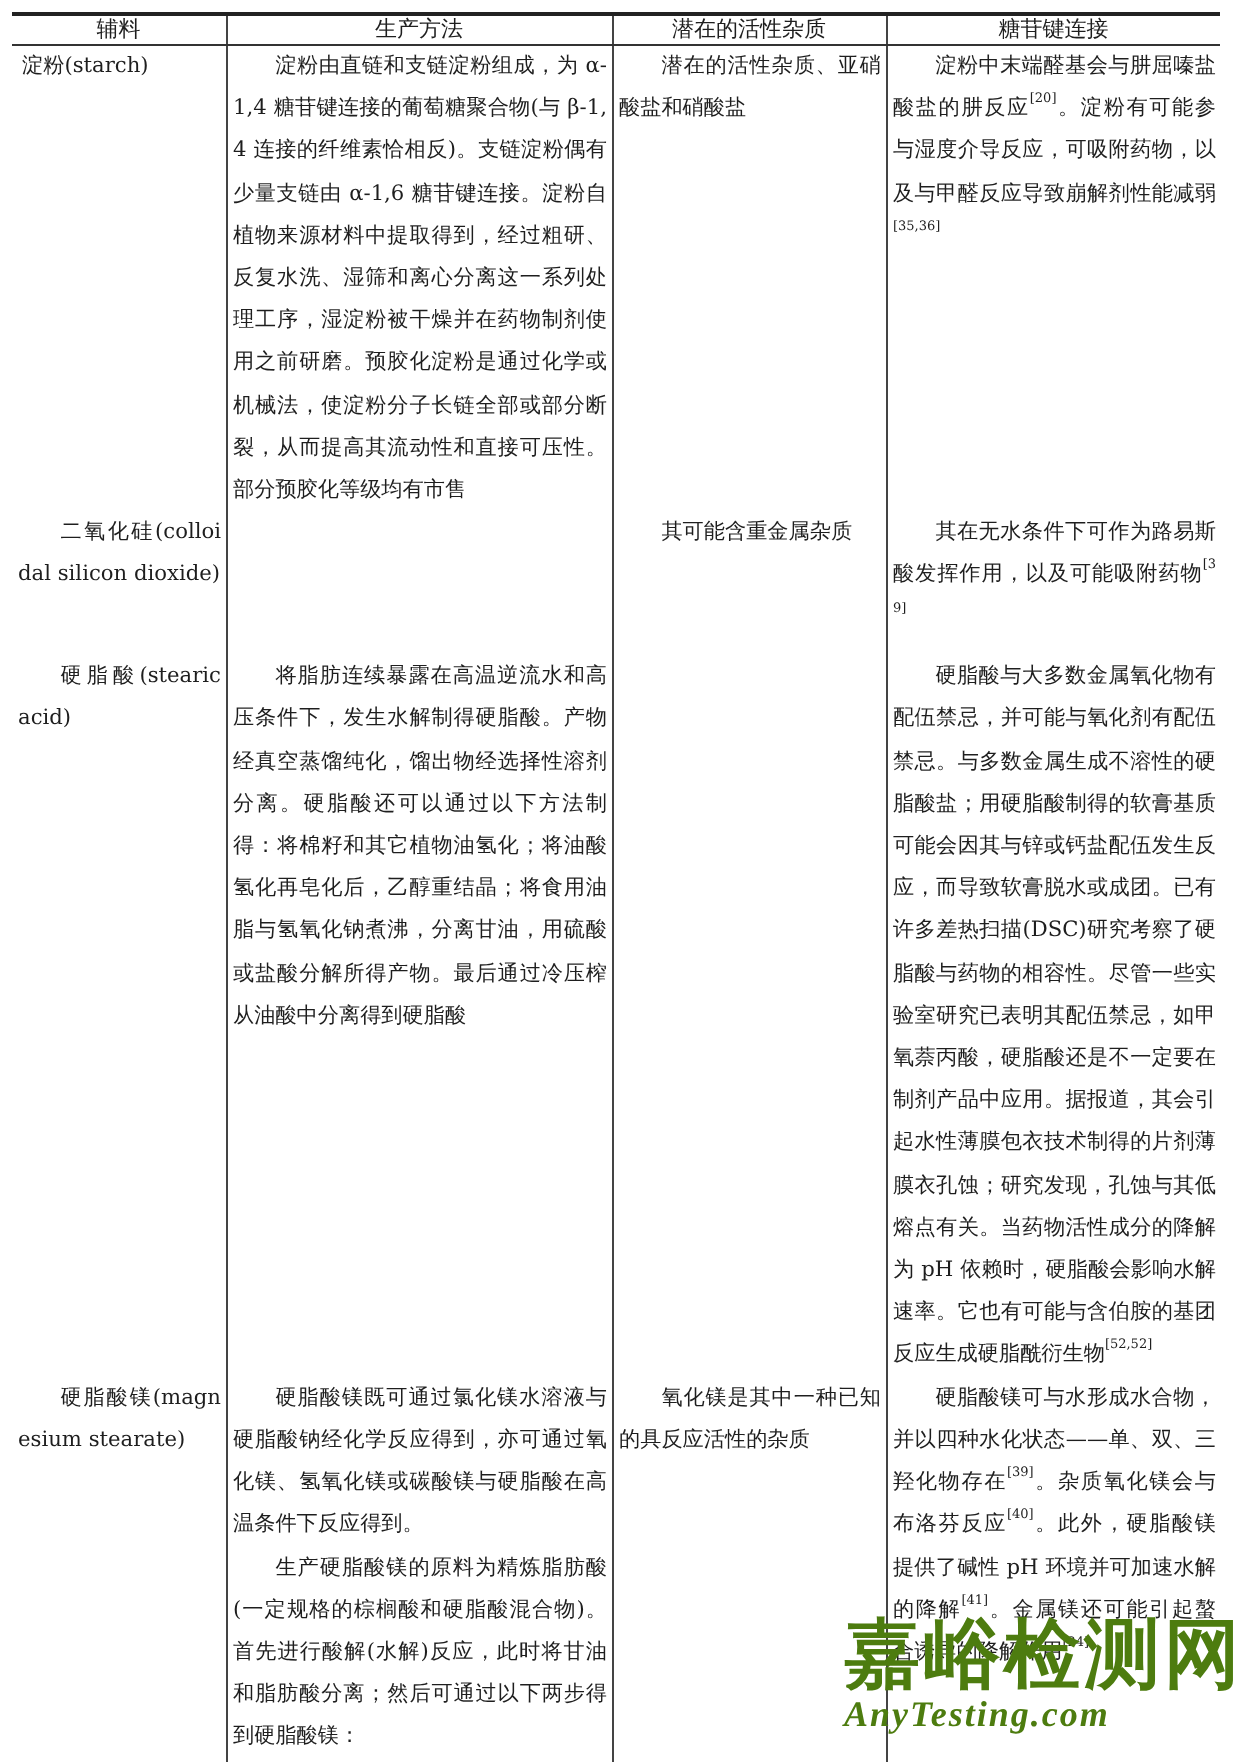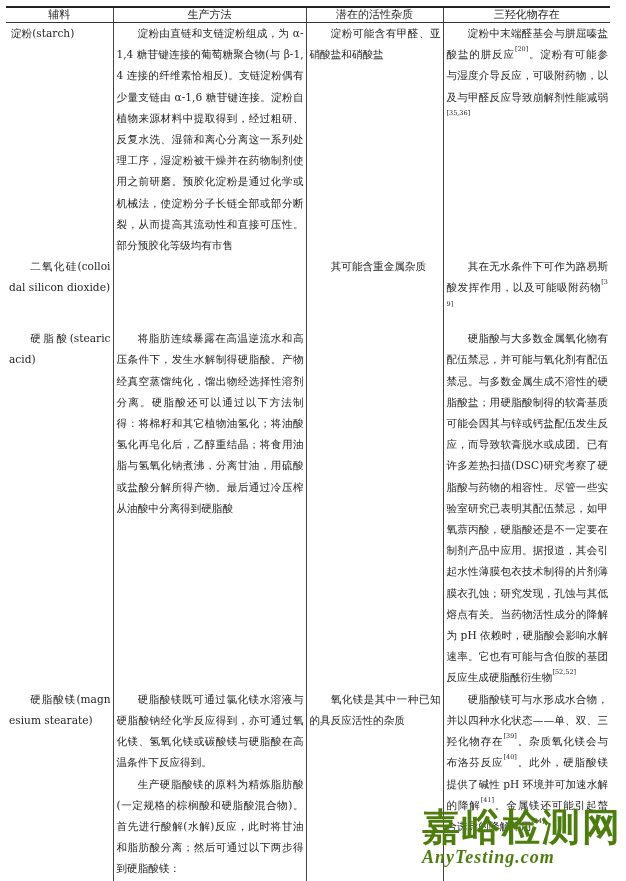--- a/index.html
+++ b/index.html
@@ -31,34 +31,34 @@
         <col class="c1">
         <col class="c2">
         <col class="c3">
         <col class="c4">
       </colgroup>
     <thead>
       <tr>
         <th>辅料</th>
         <th>生产方法</th>
         <th>潜在的活性杂质</th>
-        <th>三羟化物存在</th>
+        <th>糖苷键连接</th>
       </tr>
     </thead>
     <tbody>
 
       <tr style="height:210px;">
         <td>
             <p style="padding-left:2px">淀粉(starch)</p>
           </td>
         <td>
             <p class="indent">淀粉由直链和支链淀粉组成，为 α-1,4 糖苷键连接的葡萄糖聚合物(与 β-1,4 连接的纤维素恰相反)。支链淀粉偶有少量支链由 α-1,6 糖苷键连接。淀粉自植物来源材料中提取得到，经过粗研、反复水洗、湿筛和离心分离这一系列处理工序，湿淀粉被干燥并在药物制剂使用之前研磨。预胶化淀粉是通过化学或机械法，使淀粉分子长链全部或部分断裂，从而提高其流动性和直接可压性。部分预胶化等级均有市售</p>
           </td>
         <td>
-            <p class="indent">淀粉可能含有甲醛、亚硝酸盐和硝酸盐</p>
+            <p class="indent">潜在的活性杂质、亚硝酸盐和硝酸盐</p>
           </td>
         <td>
             <p class="indent"><span>淀粉中末端醛基会与肼屈嗪盐酸盐的肼反应</span><sup>[20]</sup><span>。淀粉有可能参与湿度介导反应，可吸附药物，以及与甲醛反应导致崩解剂性能减弱</span><sup>[35,36]</sup></p>
           </td>
       </tr>
 
       <tr style="height:72px;">
         <td>
             <p class="indent">二氧化硅(colloidal silicon dioxide)</p>
           </td>

